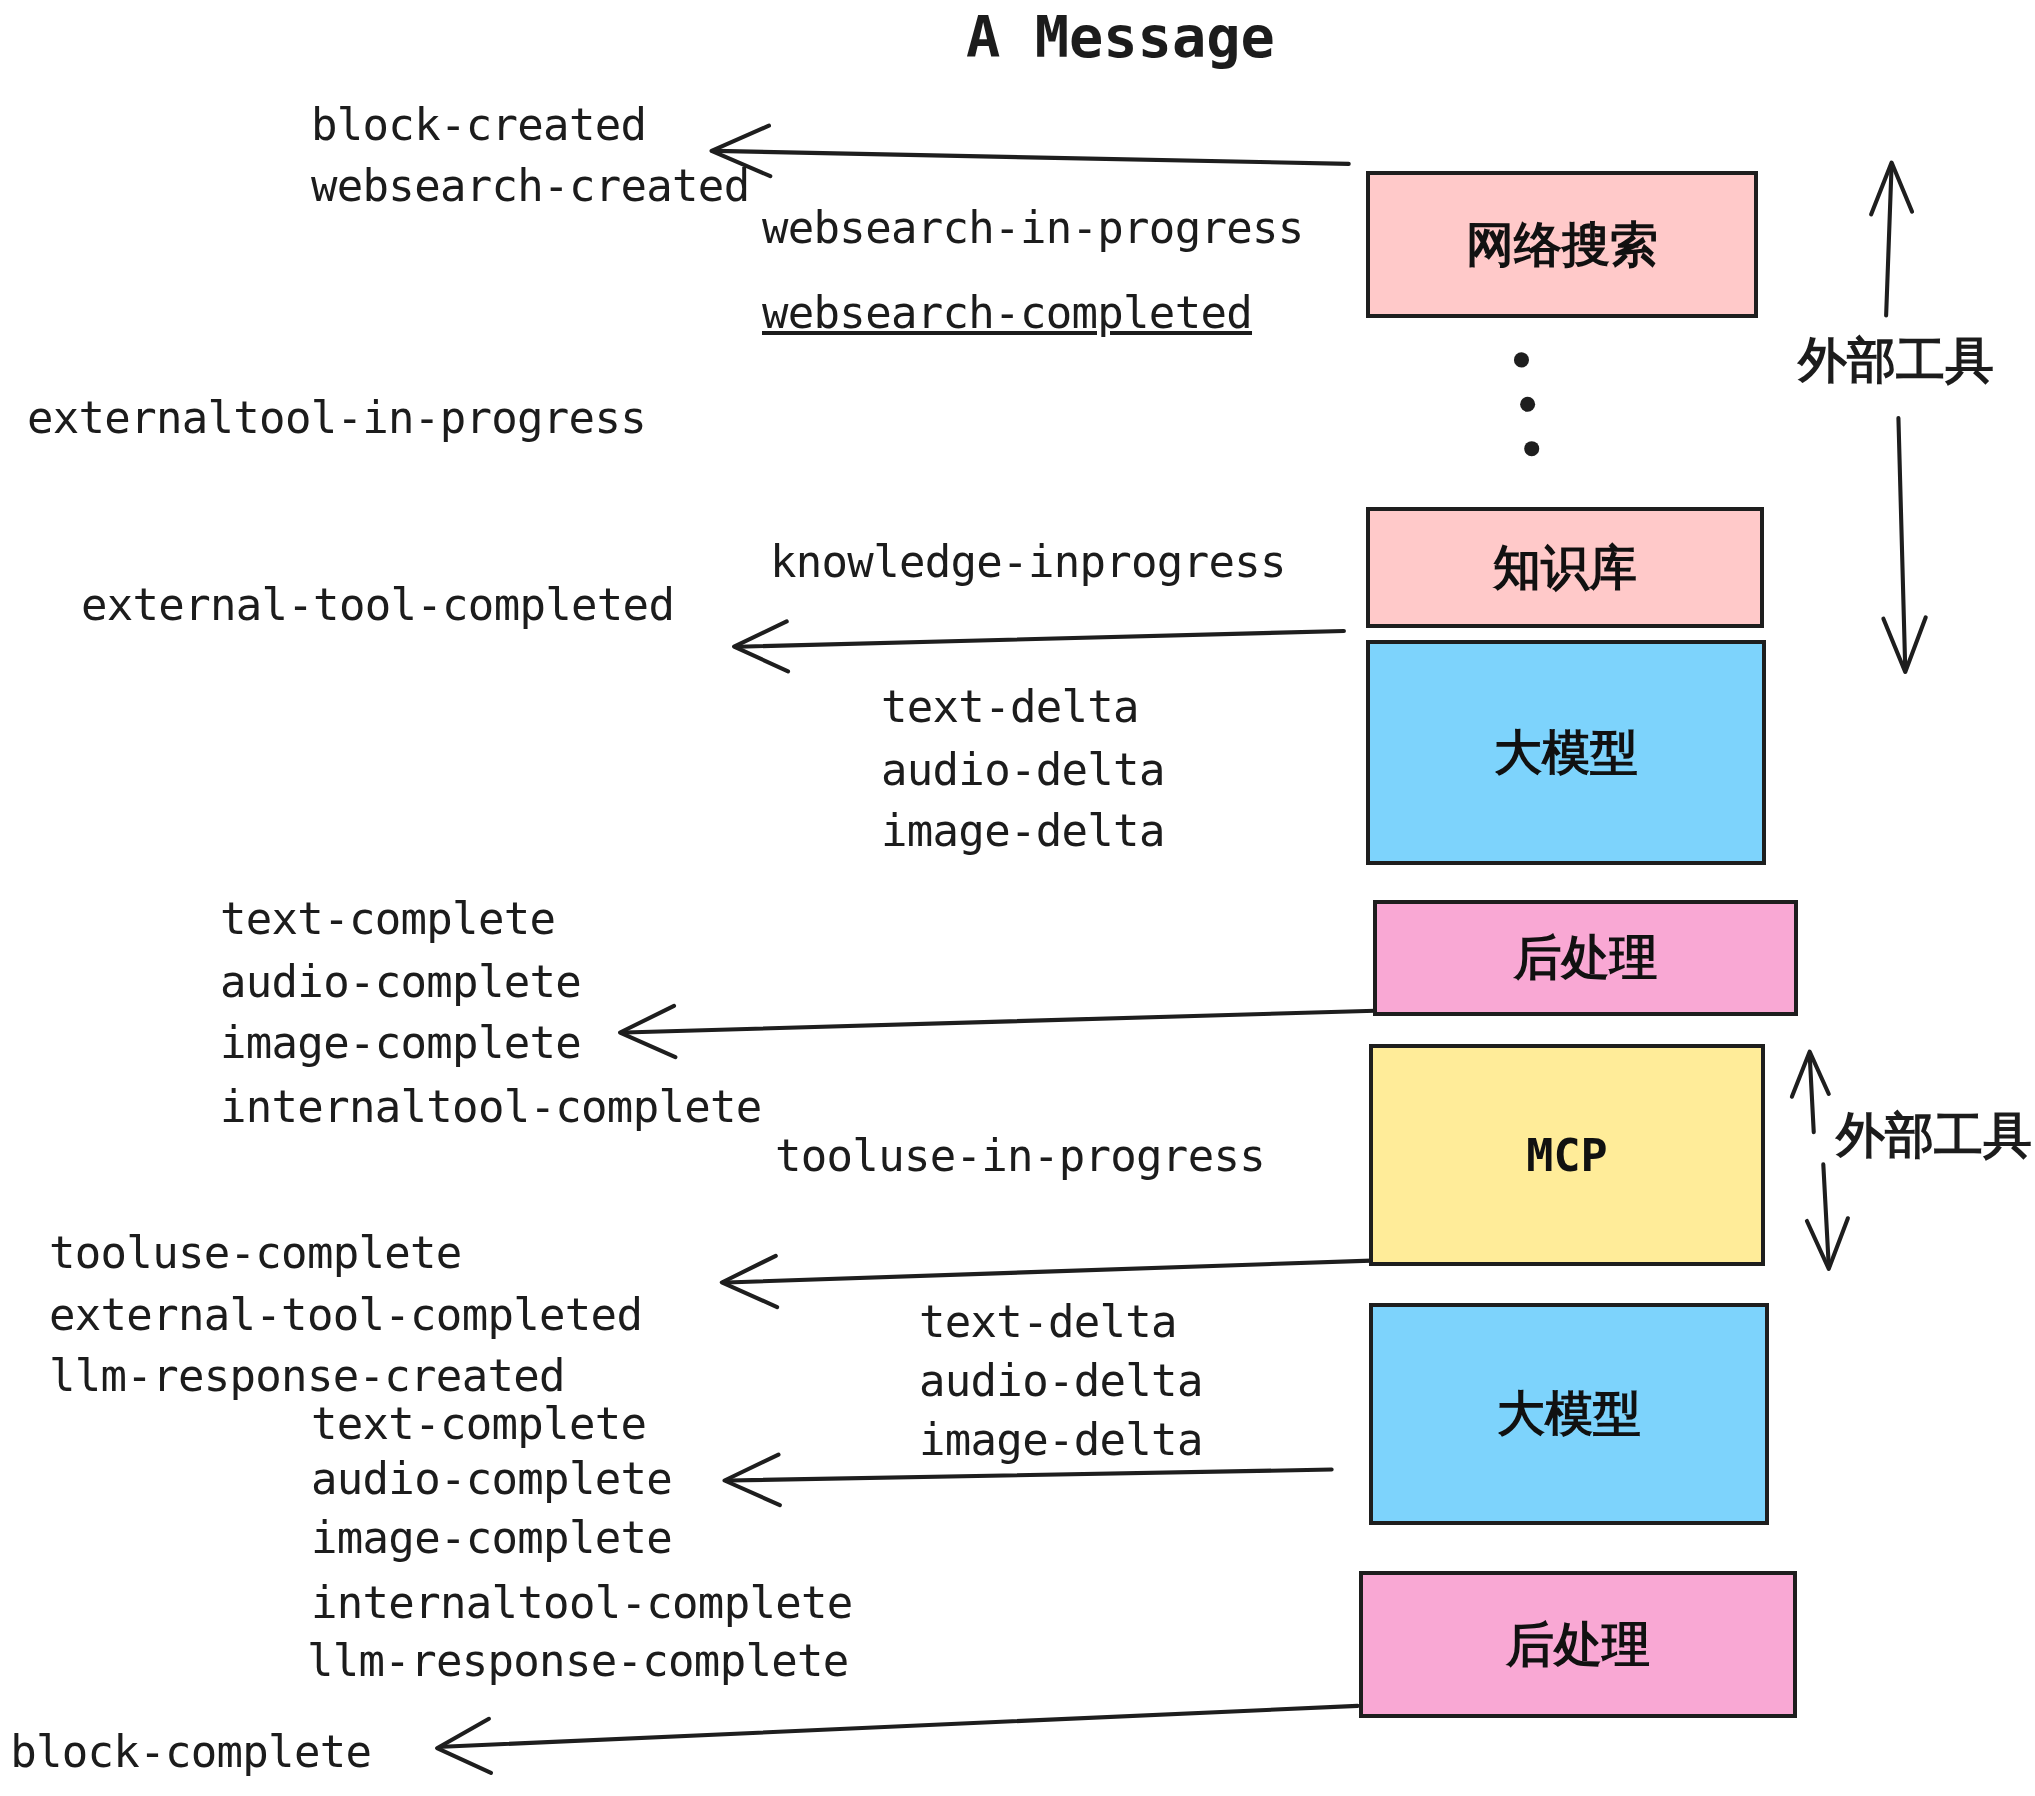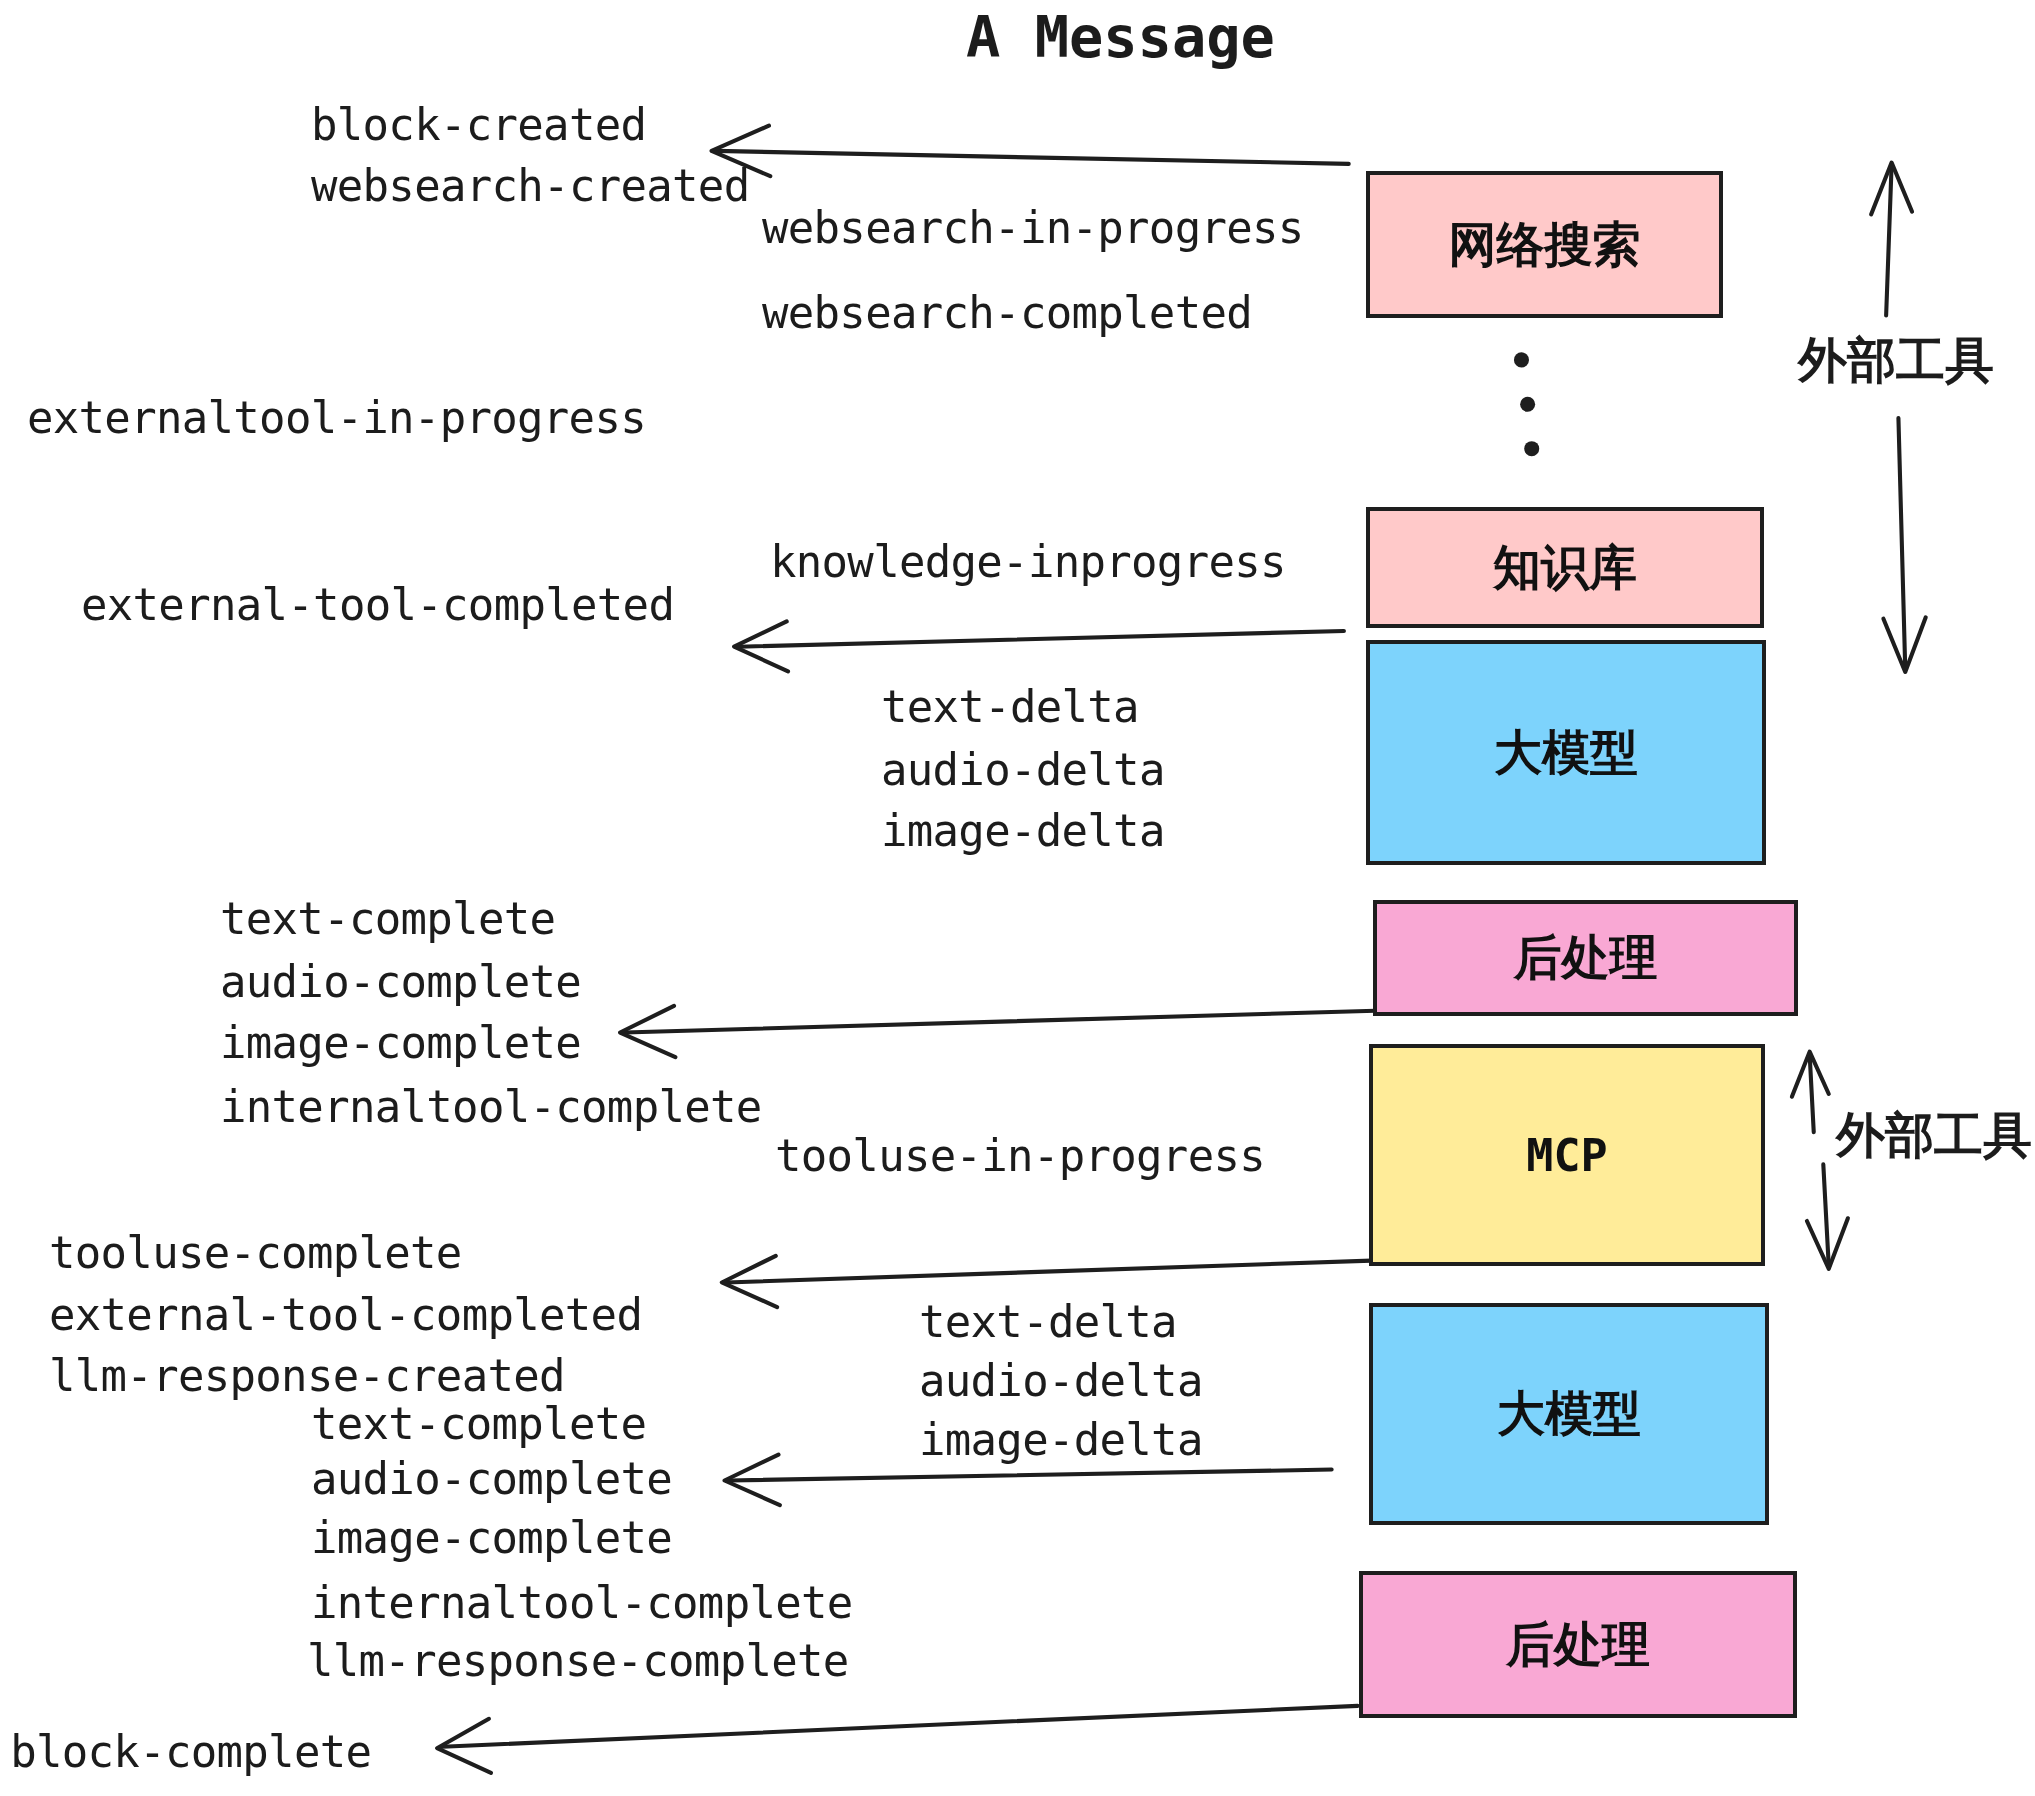--- a/index.html
+++ b/index.html
@@ -89,21 +89,21 @@
       <polyline points="2646,1788 2678,1858 2706,1784"></polyline>
     </g>
 
     <g>
       <circle cx="2228" cy="527" r="11"></circle>
       <circle cx="2237" cy="592" r="11"></circle>
       <circle cx="2243" cy="657" r="11"></circle>
     </g>
   </svg>
 
-  <div class="box pink" style="left:1366px;top:171px;width:357px;height:147px;">
+  <div class="box pink" style="left:1366px;top:171px;width:392px;height:147px;">
     <span>网络搜索</span>
   </div>
   <div class="box pink" style="left:1366px;top:507px;width:398px;height:121px;">
     <span>知识库</span>
   </div>
   <div class="box green" style="left:1366px;top:640px;width:400px;height:225px;">
     <span>大模型</span>
   </div>
   <div class="box white" style="left:1373px;top:900px;width:425px;height:116px;">
     <span>后处理</span>
@@ -117,21 +117,21 @@
   <div class="box white" style="left:1359px;top:1571px;width:438px;height:147px;">
     <span>后处理</span>
   </div>
 
   <div class="side-label" style="left:1798px;top:336px;">外部工具</div>
   <div class="side-label" style="left:1836px;top:1111px;">外部工具</div>
 
   <div class="ev" style="left:311px;top:103px;">block-created</div>
   <div class="ev" style="left:311px;top:164px;">websearch-created</div>
   <div class="ev" style="left:762px;top:206px;">websearch-in-progress</div>
-  <div class="ev" style="left:762px;top:291px;">websearch-completed</div>
+  <div class="ev" style="left:762px;top:291px;text-decoration:underline;">websearch-completed</div>
   <div class="ev" style="left:27px;top:396px;">externaltool-in-progress</div>
   <div class="ev" style="left:770px;top:540px;">knowledge-inprogress</div>
   <div class="ev" style="left:81px;top:583px;">external-tool-completed</div>
   <div class="ev" style="left:881px;top:685px;">text-delta</div>
   <div class="ev" style="left:881px;top:748px;">audio-delta</div>
   <div class="ev" style="left:881px;top:809px;">image-delta</div>
   <div class="ev" style="left:220px;top:897px;">text-complete</div>
   <div class="ev" style="left:220px;top:960px;">audio-complete</div>
   <div class="ev" style="left:220px;top:1021px;">image-complete</div>
   <div class="ev" style="left:220px;top:1085px;">internaltool-complete</div>

